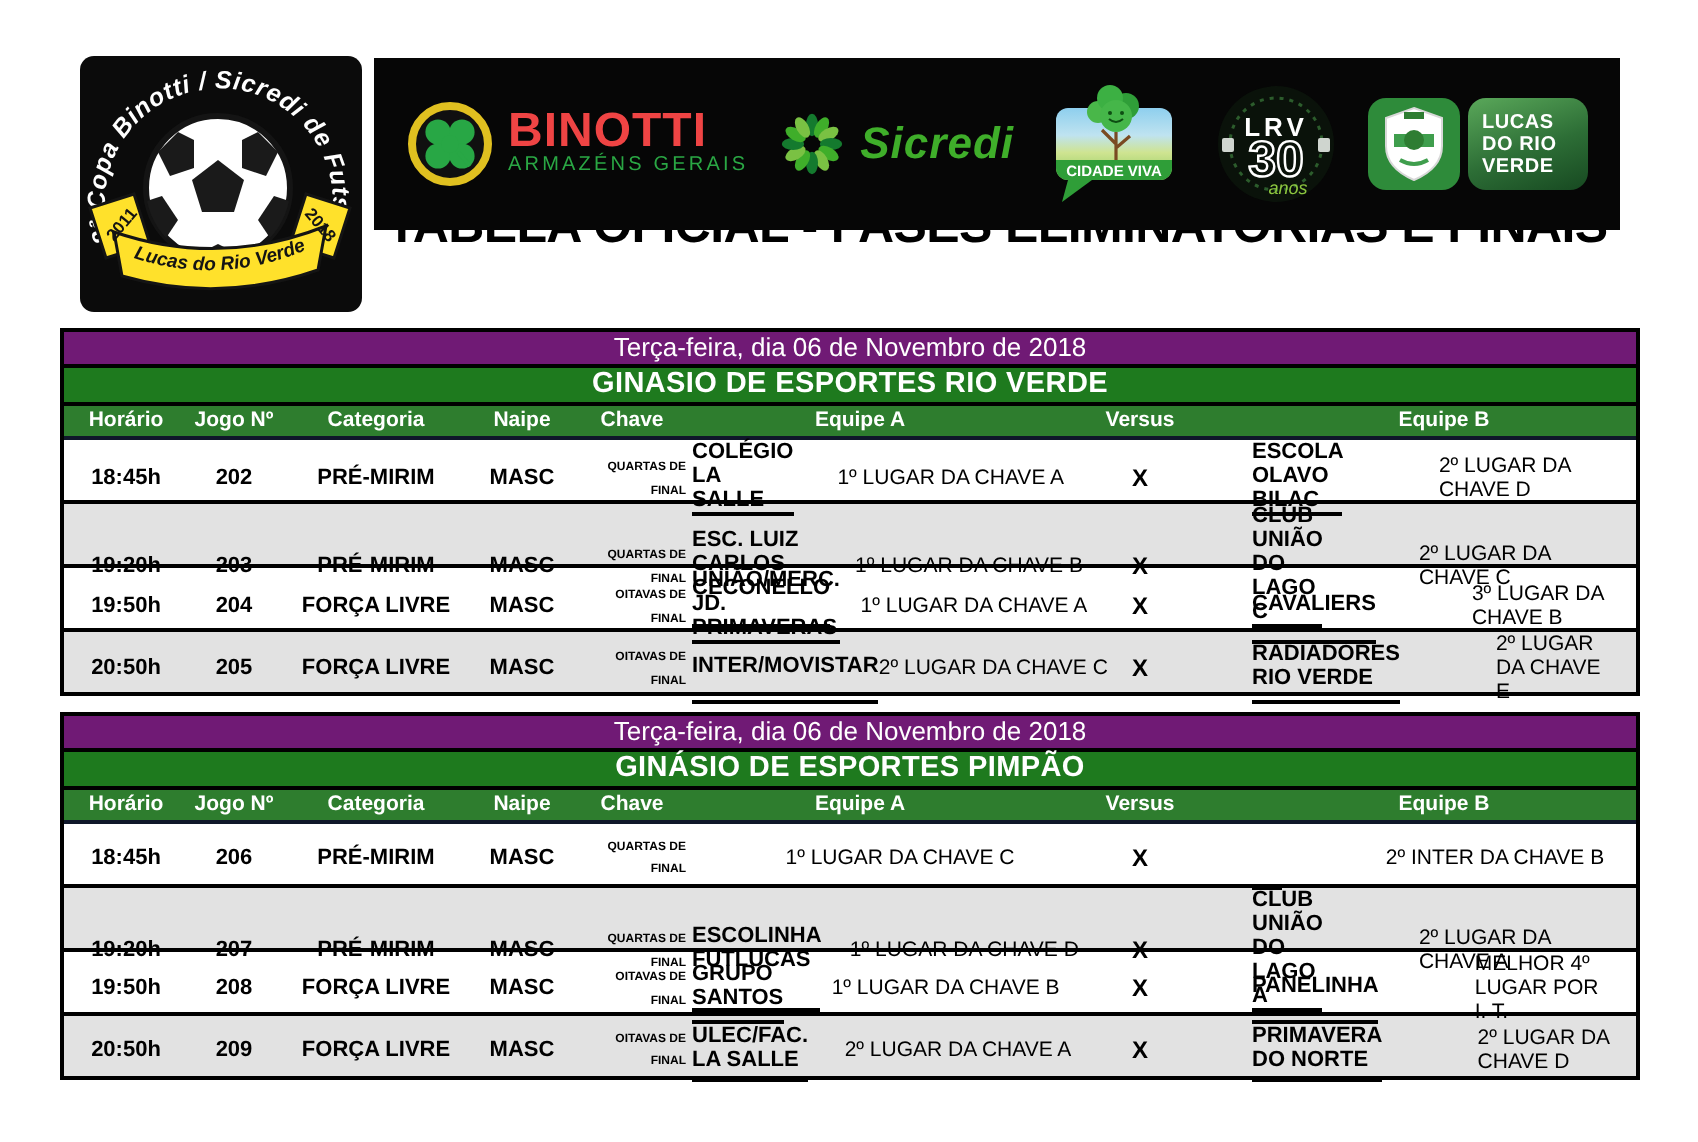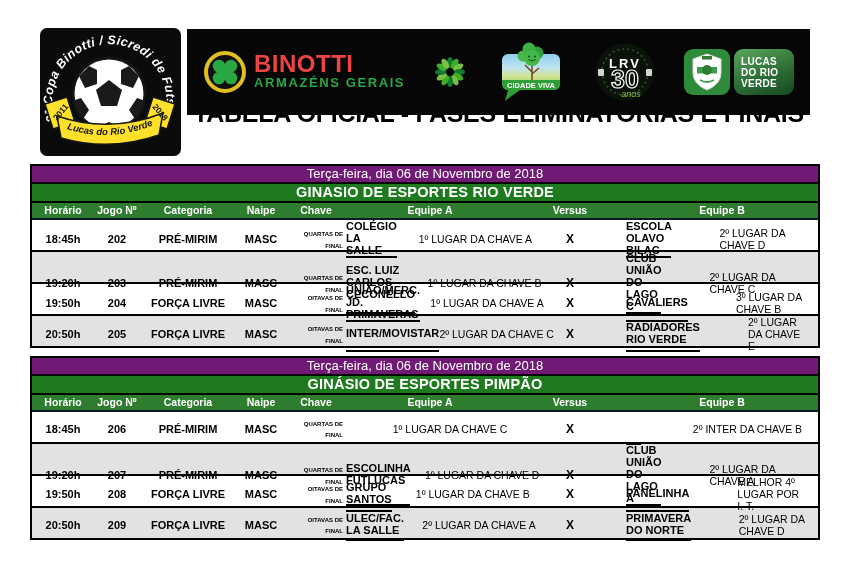--- a/index.html
+++ b/index.html
@@ -16,21 +16,21 @@
   }
   .main-title{
     position:absolute;left:187px;top:101px;width:623px;z-index:1;
     text-align:center;font-size:25px;font-weight:bold;color:#000;
     letter-spacing:-0.3px;white-space:nowrap;line-height:25px;
   }
 
   
   .logo{display:flex;align-items:center;gap:7px;}
   .binotti-text .bn-name{color:#ef4444;font-weight:bold;font-size:24px;letter-spacing:.5px;line-height:19px;}
-  .binotti-text .bn-sub{color:#2aa744;font-weight:bold;font-size:13px;letter-spacing:1.6px;margin-top:2px;}
+  .binotti-text .bn-sub{color:#2aa744;font-weight:normal;font-size:10px;letter-spacing:1.6px;margin-top:2px;}
   .sicredi-word{color:#3fae2a;font-weight:bold;font-style:italic;font-size:22px;letter-spacing:.5px;}
   .lucas-box{display:flex;align-items:center;gap:4px;}
   .lucas-shield{width:46px;height:46px;border-radius:9px;background:#2e8b3a;display:flex;align-items:center;justify-content:center;}
   .lucas-text{
     width:60px;height:46px;border-radius:9px;box-sizing:border-box;padding:4px 0 4px 7px;
     background:linear-gradient(160deg,#5aa85a 0%,#2d6e36 55%,#174921 100%);
     display:flex;flex-direction:column;justify-content:center;
   }
   .lucas-text span{color:#fff;font-weight:bold;font-size:10px;line-height:11px;letter-spacing:.3px;}
 
@@ -135,20 +135,21 @@
           <ellipse transform="rotate(120) translate(0,-9.5)" rx="3" ry="5.6" fill="#3fae2a"></ellipse>
           <ellipse transform="rotate(150) translate(0,-9.5)" rx="3" ry="5.6" fill="#7ac143"></ellipse>
           <ellipse transform="rotate(180) translate(0,-9.5)" rx="3" ry="5.6" fill="#147a2e"></ellipse>
           <ellipse transform="rotate(210) translate(0,-9.5)" rx="3" ry="5.6" fill="#3fae2a"></ellipse>
           <ellipse transform="rotate(240) translate(0,-9.5)" rx="3" ry="5.6" fill="#7ac143"></ellipse>
           <ellipse transform="rotate(270) translate(0,-9.5)" rx="3" ry="5.6" fill="#147a2e"></ellipse>
           <ellipse transform="rotate(300) translate(0,-9.5)" rx="3" ry="5.6" fill="#3fae2a"></ellipse>
           <ellipse transform="rotate(330) translate(0,-9.5)" rx="3" ry="5.6" fill="#7ac143"></ellipse>
         </g>
       </svg>
+      <span class="sicredi-word">Sicredi</span>
     </div>
 
     <div class="logo">
       <svg width="70" height="72" viewBox="0 0 70 72">
         <defs>
           <linearGradient id="cvg" x1="0" y1="0" x2="0" y2="1">
             <stop offset="0%" stop-color="#8ecfee"></stop>
               <stop offset="38%" stop-color="#bfe3f0"></stop>
             <stop offset="62%" stop-color="#cfe491"></stop>
               <stop offset="90%" stop-color="#9fd06a"></stop>

